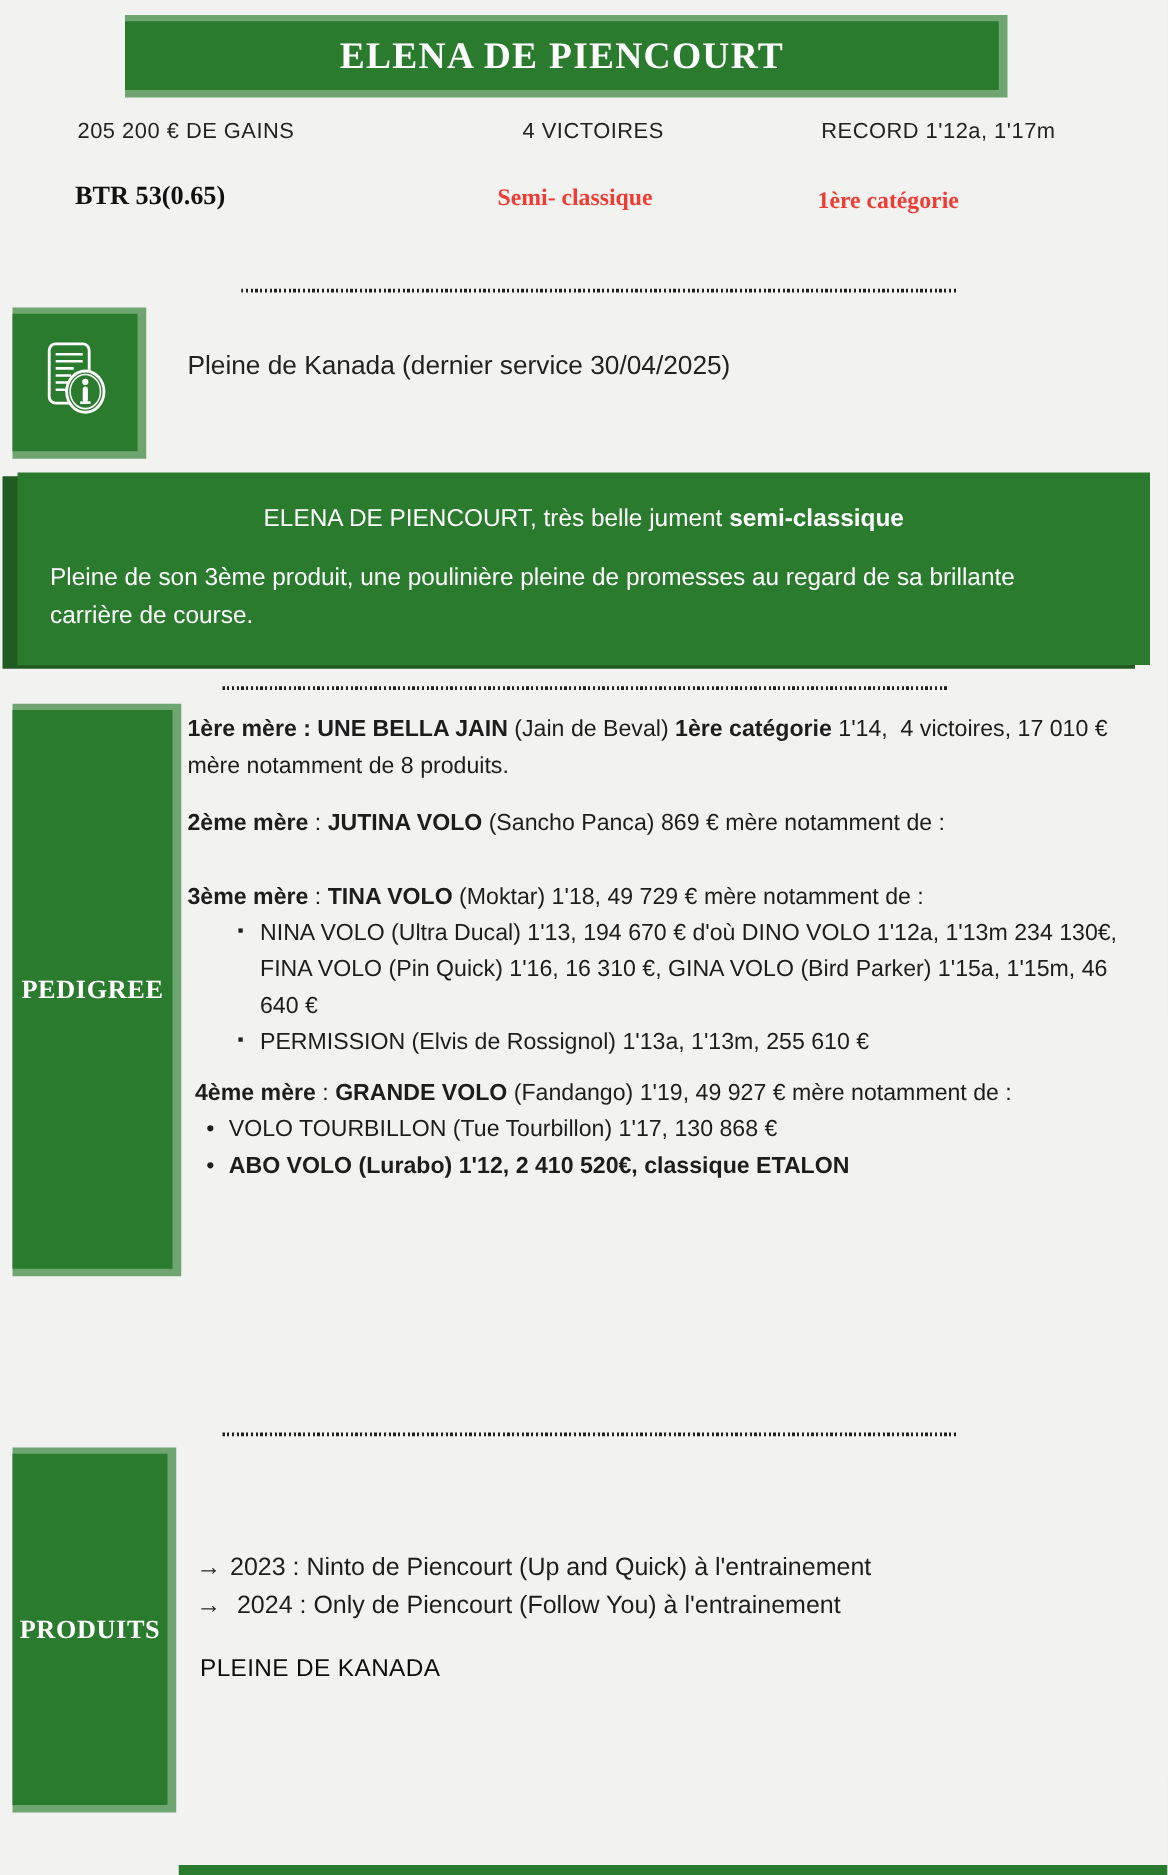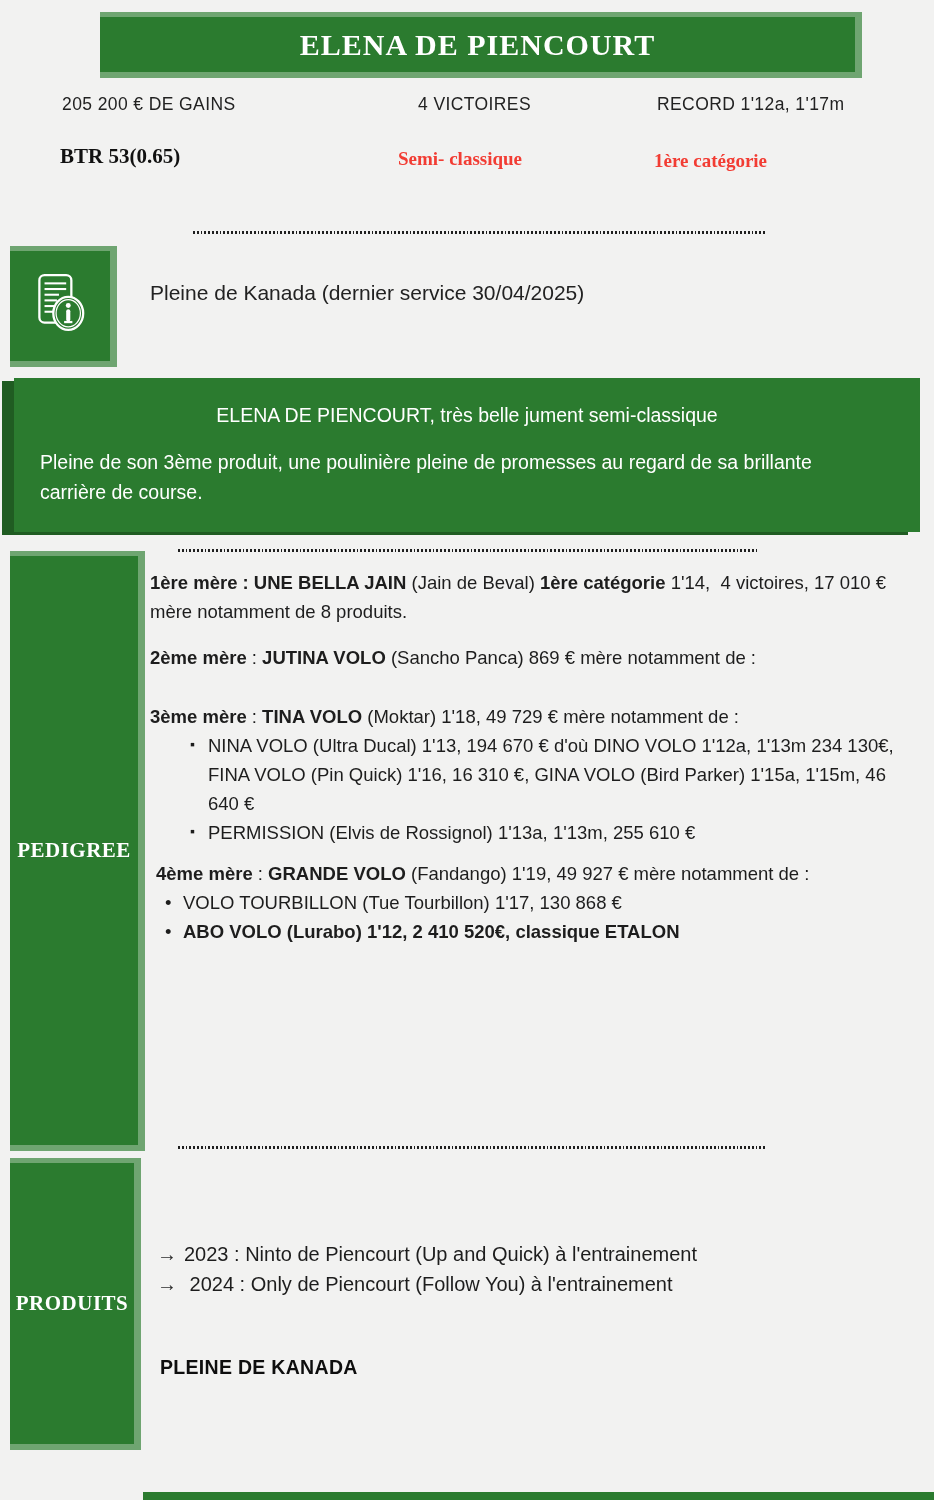--- a/index.html
+++ b/index.html
@@ -4,21 +4,21 @@
 <style>
   html,body{margin:0;padding:0;}
   body{background:#e8e8e7;font-family:"Liberation Sans", sans-serif;}
   .page{position:relative;width:934px;height:1500px;background:#f2f2f1;margin:0 auto;overflow:hidden;color:#1e1e1e;}
 
   
   .shadow-wrap{position:absolute;background:#6fa571;padding:5px 7px 6px 0;box-sizing:border-box;}
   .green-box{background:#2b7b2f;width:100%;height:100%;box-sizing:border-box;}
 
   
-  .title-wrap{left:100px;top:12px;width:762px;height:66px;}
+  .title-wrap{left:100px;top:12px;width:706px;height:66px;}
   .title-bar{display:flex;align-items:center;justify-content:center;}
   .title-bar h1{margin:0;font-family:"Liberation Serif", serif;font-weight:700;font-size:30px;letter-spacing:1px;color:#ffffff;}
 
   
   .stat{position:absolute;font-size:17.5px;letter-spacing:.4px;color:#222;}
   .stat-gains{left:62px;top:94px;}
   .stat-victories{left:418px;top:94px;}
   .stat-record{left:657px;top:94px;}
   .btr{position:absolute;left:60px;top:144px;font-family:"Liberation Serif", serif;font-weight:700;font-size:21px;color:#111;}
   .red-label{position:absolute;font-family:"Liberation Serif", serif;font-weight:700;font-size:19px;color:#f23c33;}
@@ -32,25 +32,25 @@
   .d3{left:178px;top:1146px;width:587px;}
 
   
   .info-wrap{left:10px;top:246px;width:107px;height:121px;}
   .info-box{display:flex;align-items:center;justify-content:center;}
   .status-text{position:absolute;left:150px;top:281px;font-size:21px;color:#222;}
 
   
   .summary{position:absolute;left:14px;top:378px;width:906px;height:154px;background:#2b7b2f;box-shadow:-12px 3px 0 #205c22;box-sizing:border-box;color:#fff;}
   .summary-heading{margin:26px 40px 0 40px;text-align:center;font-size:19.5px;}
-  .summary-heading b{font-weight:400;text-align:center;}
+  .summary-heading b{font-weight:700;text-align:center;}
   .summary-body{margin:21px 70px 0 26px;font-size:19.5px;line-height:29.5px;}
 
   
-  .pedigree-wrap{left:10px;top:551px;width:135px;height:600px;}
+  .pedigree-wrap{left:10px;top:563px;width:135px;height:458px;}
   .produits-wrap{left:10px;top:1158px;width:131px;height:292px;}
   .side-box{display:flex;align-items:center;justify-content:center;}
   .side-label{font-family:"Liberation Serif", serif;font-weight:700;font-size:21px;letter-spacing:.5px;color:#fff;}
 
   
   .ped-content{position:absolute;left:150px;top:568px;width:765px;font-size:18.5px;line-height:29px;color:#1d1d1d;}
   .ped-content p,.ped-content li{white-space:pre-wrap;}
   .ped-heading{margin:0;}
   .ped-h0{}
   .ped-h1{margin-top:17px;}
@@ -62,21 +62,21 @@
   .ped-list.disc li{padding-left:33px;}
   .ped-list.disc li::before{content:"•";position:absolute;left:15px;top:0;}
   .ped-list.square li{padding-left:58px;}
   .ped-list.square li::before{content:"▪";position:absolute;left:40px;top:-1px;font-size:14px;}
   .ped-content b{font-weight:700;}
 
   
   .produits-list{position:absolute;left:157px;top:1240px;margin:0;padding:0;list-style:none;font-size:20px;line-height:29.5px;color:#1d1d1d;}
   .produits-list li{white-space:pre-wrap;}
   .arrow{margin-right:7px;color:#2a2a2a;}
-  .pregnancy{position:absolute;left:160px;top:1356px;font-size:19.5px;font-weight:700;letter-spacing:.3px;color:#0e0e0e;}
+  .pregnancy{position:absolute;left:160px;top:1324px;font-size:19.5px;font-weight:400;letter-spacing:.3px;color:#0e0e0e;}
 
   .bottom-bar{position:absolute;left:143px;top:1492px;width:791px;height:8px;background:#2b7b2f;}
 </style>
 </head>
 <body>
 
 <div class="page">
 
   <div class="shadow-wrap title-wrap">
     <div class="green-box title-bar">

